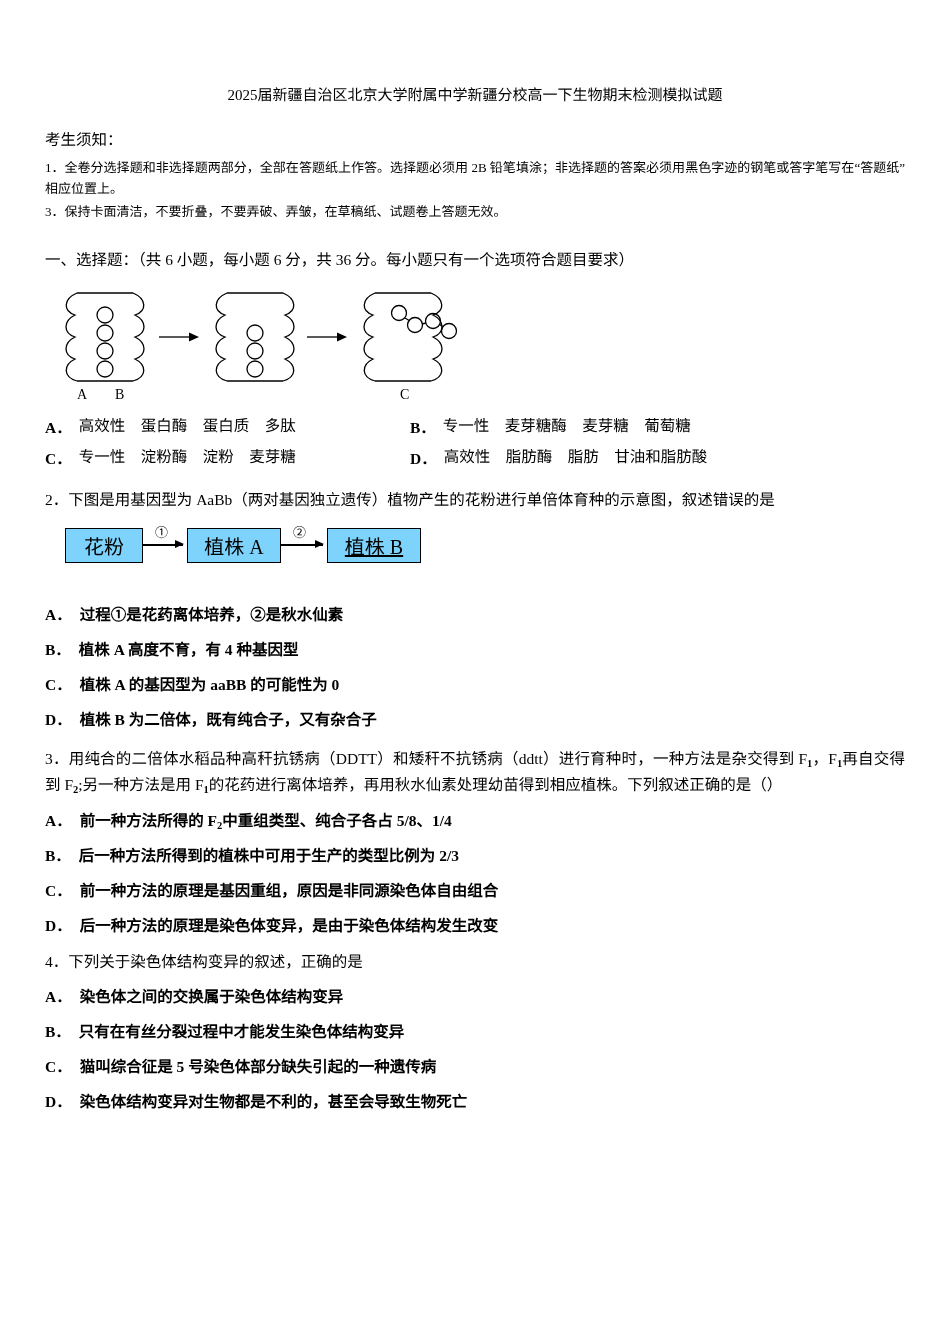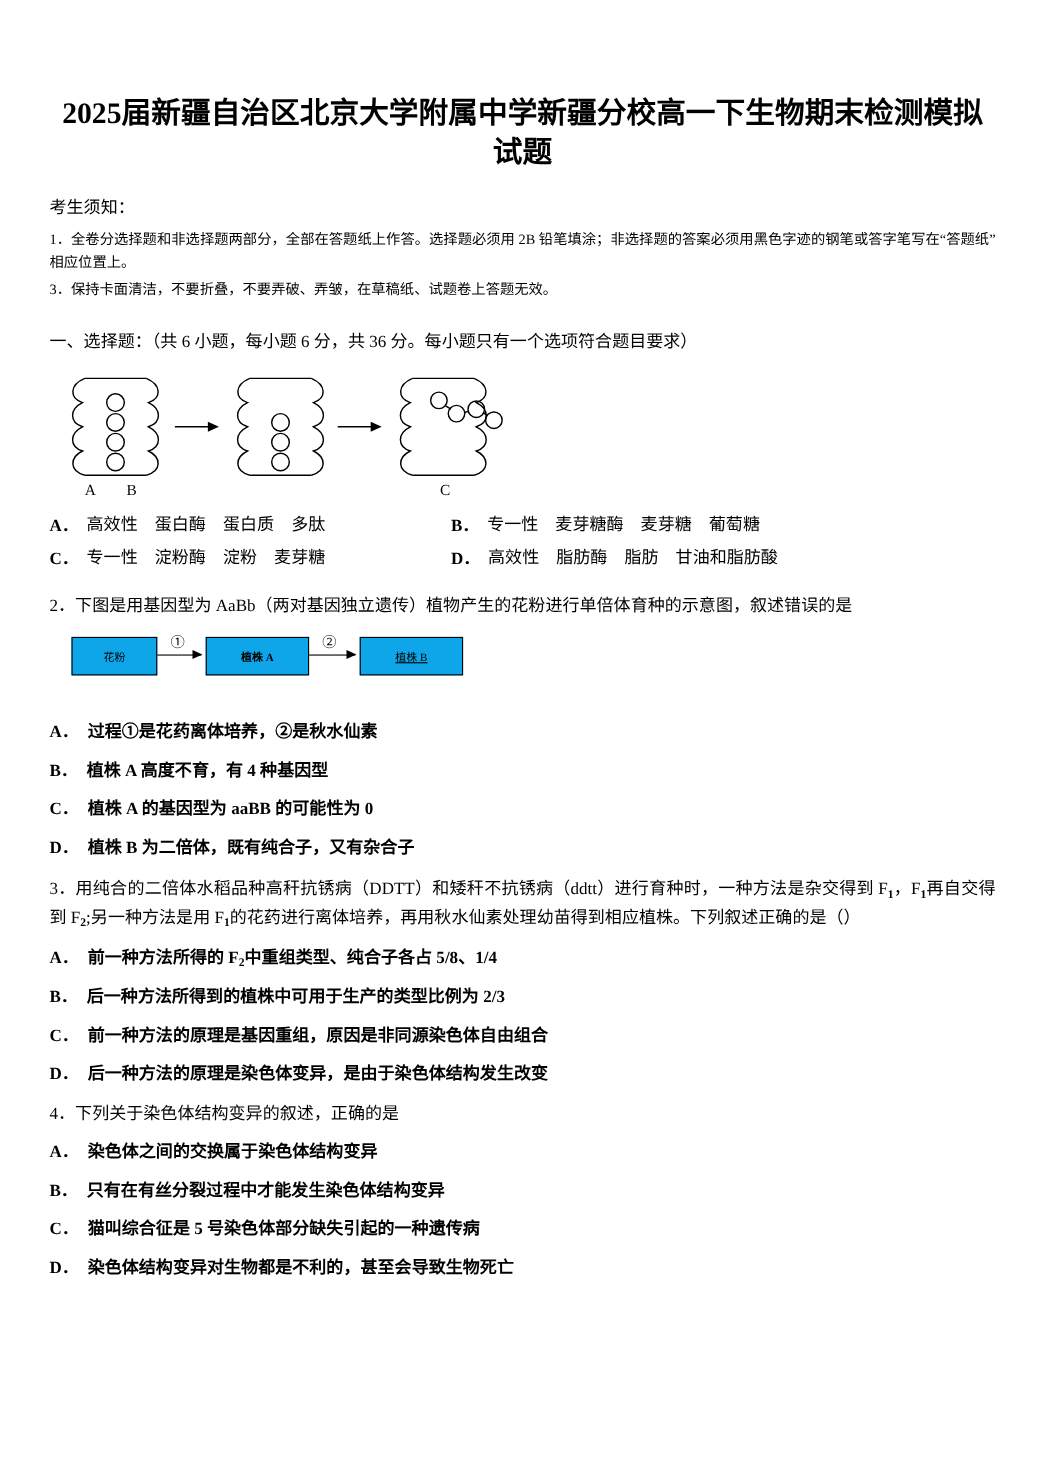--- a/index.html
+++ b/index.html
@@ -18,22 +18,22 @@
     padding: 0;
     overflow: hidden;
   }
   .inner {
     position: absolute;
     left: 45px;
     top: 86px;
     width: 860px;
   }
   .doc-title {
-    font-size: 27px;
-    font-weight: bold;
+    font-size: 15px;
+    font-weight: normal;
     text-align: center;
     letter-spacing: 0px;
     margin: 0 0 22px 0;
     line-height: 1.3;
   }
   .notice-head {
     font-size: 15.5px;
     margin: 0 0 6px 0;
     line-height: 1.5;
   }
@@ -91,23 +91,23 @@
     position: relative;
     width: 370px;
     height: 54px;
   }
   .box2 {
     position: absolute;
     border: 1.4px solid #000;
     display: flex;
     align-items: center;
     justify-content: center;
-    font-size: 10px;
+    font-size: 20px;
     height: 33px;
-    background: #0ea5e9;
+    background: #7dd3fc;
   }
   .arrow2 {
     position: absolute;
     height: 1.4px;
     background: #000;
     top: 16px;
   }
   .arrow2::after {
     content: "";
     position: absolute;
@@ -211,21 +211,21 @@
     </div>
 
     <div class="q-line" style="margin-top:16px;">
       <span>2．</span><span>下图是用基因型为 AaBb（两对基因独立遗传）植物产生的花粉进行单倍体育种的示意图，叙述错误的是</span>
     </div>
 
     <div class="fig2">
       <div class="box2" style="left:0px; top:0px; width:76px;">花粉</div>
       <div class="arrow2" style="left:78px; width:40px;"></div>
       <div class="circnum" style="left:90px;">①</div>
-      <div class="box2" style="left:122px; top:0px; width:92px;font-weight:bold;">植株 A</div>
+      <div class="box2" style="left:122px; top:0px; width:92px;">植株 A</div>
       <div class="arrow2" style="left:216px; width:42px;"></div>
       <div class="circnum" style="left:228px;">②</div>
       <div class="box2" style="left:262px; top:0px; width:92px;text-decoration:underline;">植株 B</div>
     </div>
 
     <div class="opt-single">
       <span class="opt-label bold">A．</span>
       <span class="bold">过程①是花药离体培养，②是秋水仙素</span>
     </div>
     <div class="opt-single">

